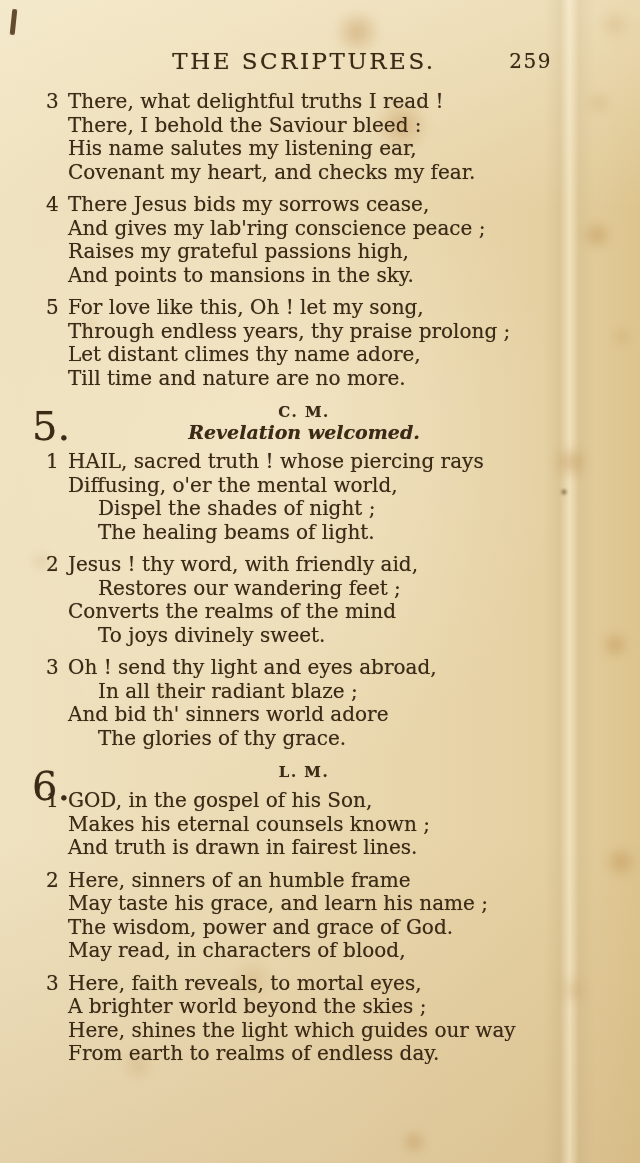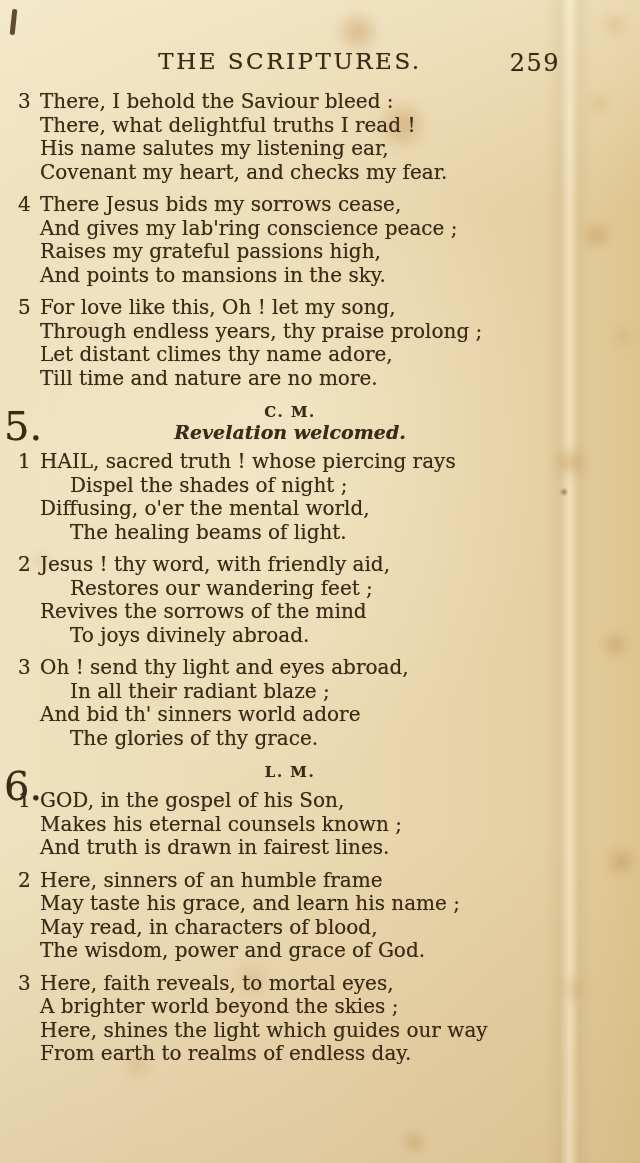--- a/index.html
+++ b/index.html
@@ -36,39 +36,39 @@
     left: 11px; top: 9px;
     width: 5px; height: 26px;
     background: #4a3014;
     border-radius: 2px;
     transform: rotate(6deg);
     filter: blur(0.6px);
     opacity: 0.85;
   }
   .content {
     position: relative;
-    padding: 48px 80px 0 20px;
+    padding: 48px 80px 0 48px;
     text-shadow: 0 0 0.7px rgba(59,42,22,0.55);
   }
   .header {
     position: relative;
     text-align: center;
     height: 30px;
     margin-bottom: 12px;
   }
   .title {
     font-size: 23px;
     letter-spacing: 2.5px;
     white-space: nowrap;
   }
   .pnum {
     position: absolute;
-    right: 0;
+    right: 8px;
     top: 1px;
-    font-size: 24px;
+    font-size: 20px;
     letter-spacing: 1.5px;
   }
   .stanza {
     position: relative;
     padding-left: 20px;
     margin-bottom: 9px;
     font-size: 20px;
     line-height: 23.5px;
   }
   .vnum {
@@ -130,22 +130,22 @@
 
   <div class="content">
 
     <div class="header">
       <span class="title">THE SCRIPTURES.</span>
       <span class="pnum">259</span>
     </div>
 
     <div class="stanza">
       <span class="vnum">3</span>
+      <div class="ln">There, what delightful truths I read !</div>
       <div class="ln">There, I behold the Saviour bleed :</div>
-      <div class="ln">There, what delightful truths I read !</div>
       <div class="ln">His name salutes my listening ear,</div>
       <div class="ln">Covenant my heart, and checks my fear.</div>
     </div>
 
     <div class="stanza">
       <span class="vnum">4</span>
       <div class="ln">There Jesus bids my sorrows cease,</div>
       <div class="ln">And gives my lab'ring conscience peace ;</div>
       <div class="ln">Raises my grateful passions high,</div>
       <div class="ln">And points to mansions in the sky.</div>
@@ -161,31 +161,31 @@
 
     <div class="hymn-head">
       <div class="hnum">5.</div>
       <div class="meter">C. M.</div>
       <div class="htitle">Revelation welcomed.</div>
     </div>
 
     <div class="stanza">
       <span class="vnum">1</span>
       <div class="ln">HAIL, sacred truth ! whose piercing rays</div>
+      <div class="ln">Diffusing, o'er the mental world,</div>
       <div class="ln in2">Dispel the shades of night ;</div>
-      <div class="ln">Diffusing, o'er the mental world,</div>
       <div class="ln in2">The healing beams of light.</div>
     </div>
 
     <div class="stanza">
       <span class="vnum">2</span>
       <div class="ln">Jesus ! thy word, with friendly aid,</div>
       <div class="ln in2">Restores our wandering feet ;</div>
-      <div class="ln">Revives the sorrows of the mind</div>
-      <div class="ln in2">To joys divinely abroad.</div>
+      <div class="ln">Converts the realms of the mind</div>
+      <div class="ln in2">To joys divinely sweet.</div>
     </div>
 
     <div class="stanza">
       <span class="vnum">3</span>
       <div class="ln">Oh ! send thy light and eyes abroad,</div>
       <div class="ln in2">In all their radiant blaze ;</div>
       <div class="ln">And bid th' sinners world adore</div>
       <div class="ln in2">The glories of thy grace.</div>
     </div>
 
@@ -198,22 +198,22 @@
       <span class="vnum">1</span>
       <div class="ln">GOD, in the gospel of his Son,</div>
       <div class="ln">Makes his eternal counsels known ;</div>
       <div class="ln">And truth is drawn in fairest lines.</div>
     </div>
 
     <div class="stanza">
       <span class="vnum">2</span>
       <div class="ln">Here, sinners of an humble frame</div>
       <div class="ln">May taste his grace, and learn his name ;</div>
+      <div class="ln">The wisdom, power and grace of God.</div>
       <div class="ln">May read, in characters of blood,</div>
-      <div class="ln">The wisdom, power and grace of God.</div>
     </div>
 
     <div class="stanza">
       <span class="vnum">3</span>
       <div class="ln">Here, faith reveals, to mortal eyes,</div>
       <div class="ln">A brighter world beyond the skies ;</div>
       <div class="ln">Here, shines the light which guides our way</div>
       <div class="ln">From earth to realms of endless day.</div>
     </div>
 

